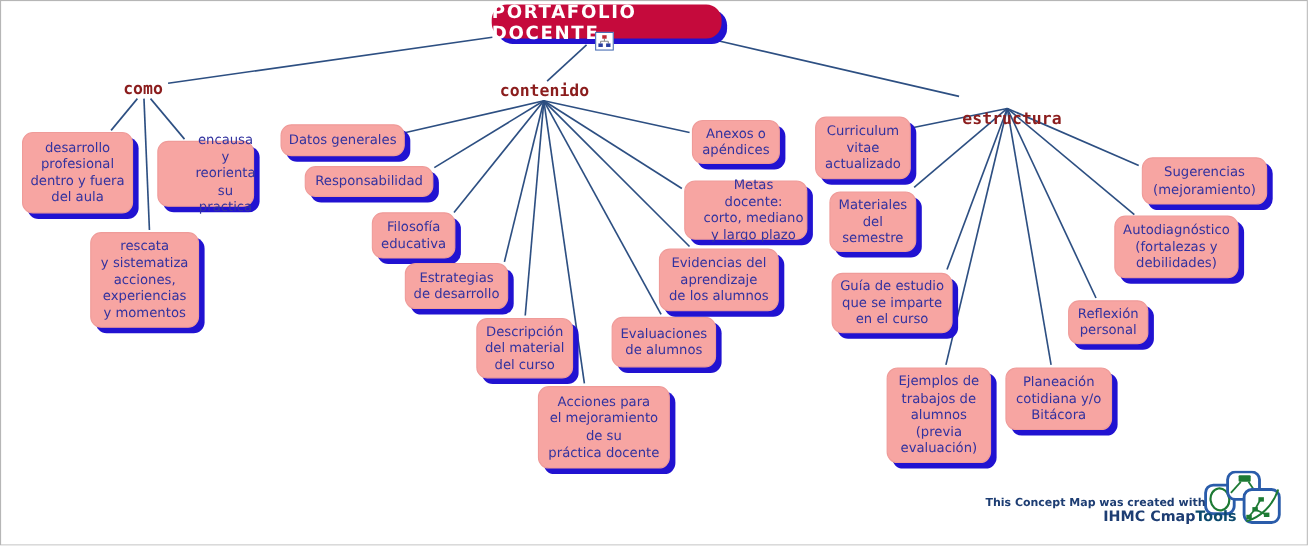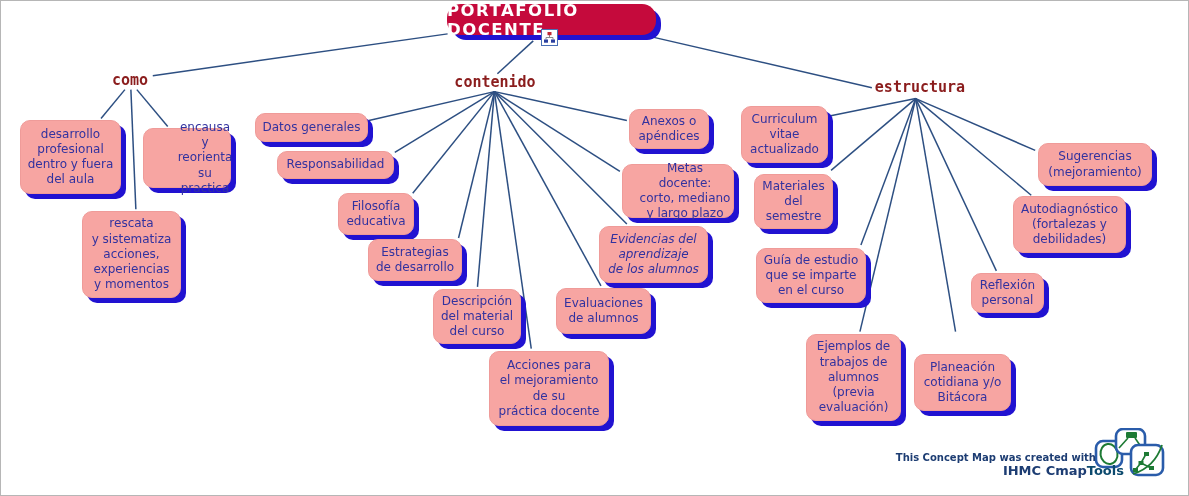--- a/index.html
+++ b/index.html
@@ -89,21 +89,21 @@
       <line x1="11" y1="7.5" x2="11" y2="9.5" stroke="#8a8a8a" stroke-width="1"></line>
       <rect x="5.5" y="2" width="4" height="3.2" fill="#c22a35"></rect>
       <rect x="2" y="9.5" width="4" height="3.2" fill="#2a3f9f"></rect>
       <rect x="9" y="9.5" width="4" height="3.2" fill="#2a3f9f"></rect>
     </svg>
   </div>
 
   <div id="nodes-layer">
       <div class="link-label" style="left: 129px; top: 79px;">como</div>
       <div class="link-label" style="left: 494px; top: 81px;">contenido</div>
-      <div class="link-label" style="left: 919px; top: 86px;">estructura</div>
+      <div class="link-label" style="left: 919px; top: 107px;">estructura</div>
       <div class="node" style="left: 19px; top: 119px; width: 101px; height: 74px;">desarrollo
 profesional
 dentro y fuera
 del aula</div>
       <div class="node" style="left: 142px; top: 127px; width: 88px; height: 60px; padding-left: 38px;">encausa y
 reorienta su
 practica</div>
       <div class="node" style="left: 81px; top: 210px; width: 99px; height: 87px;">rescata
 y sistematiza
 acciones,
@@ -117,21 +117,21 @@
 de desarrollo</div>
       <div class="node" style="left: 432px; top: 288px; width: 88px; height: 55px;">Descripción
 del material
 del curso</div>
       <div class="node" style="left: 488px; top: 350px; width: 120px; height: 75px;">Acciones para
 el mejoramiento
 de su
 práctica docente</div>
       <div class="node" style="left: 555px; top: 287px; width: 95px; height: 46px;">Evaluaciones
 de alumnos</div>
-      <div class="node" style="left: 598px; top: 225px; width: 109px; height: 57px; font-style: italic;">Evidencias del
+      <div class="node" style="left: 598px; top: 225px; width: 109px; height: 57px;">Evidencias del
 aprendizaje
 de los alumnos</div>
       <div class="node" style="left: 621px; top: 163px; width: 112px; height: 54px; padding-left: 16px;">Metas docente:
 corto, mediano
 y largo plazo</div>
       <div class="node" style="left: 628px; top: 108px; width: 80px; height: 40px;">Anexos o
 apéndices</div>
       <div class="node" style="left: 740px; top: 105px; width: 87px; height: 57px;">Curriculum
 vitae
 actualizado</div>
@@ -139,21 +139,21 @@
 del
 semestre</div>
       <div class="node" style="left: 755px; top: 247px; width: 110px; height: 55px;">Guía de estudio
 que se imparte
 en el curso</div>
       <div class="node" style="left: 805px; top: 333px; width: 95px; height: 87px;">Ejemplos de
 trabajos de
 alumnos
 (previa
 evaluación)</div>
-      <div class="node" style="left: 913px; top: 333px; width: 97px; height: 57px; margin-top: 20px;">Planeación
+      <div class="node" style="left: 913px; top: 333px; width: 97px; height: 57px;">Planeación
 cotidiana y/o
 Bitácora</div>
       <div class="node" style="left: 970px; top: 272px; width: 73px; height: 40px;">Reflexión
 personal</div>
       <div class="node" style="left: 1012px; top: 195px; width: 113px; height: 57px;">Autodiagnóstico
 (fortalezas y
 debilidades)</div>
       <div class="node" style="left: 1037px; top: 142px; width: 114px; height: 43px;">Sugerencias
 (mejoramiento)</div>
     </div>

